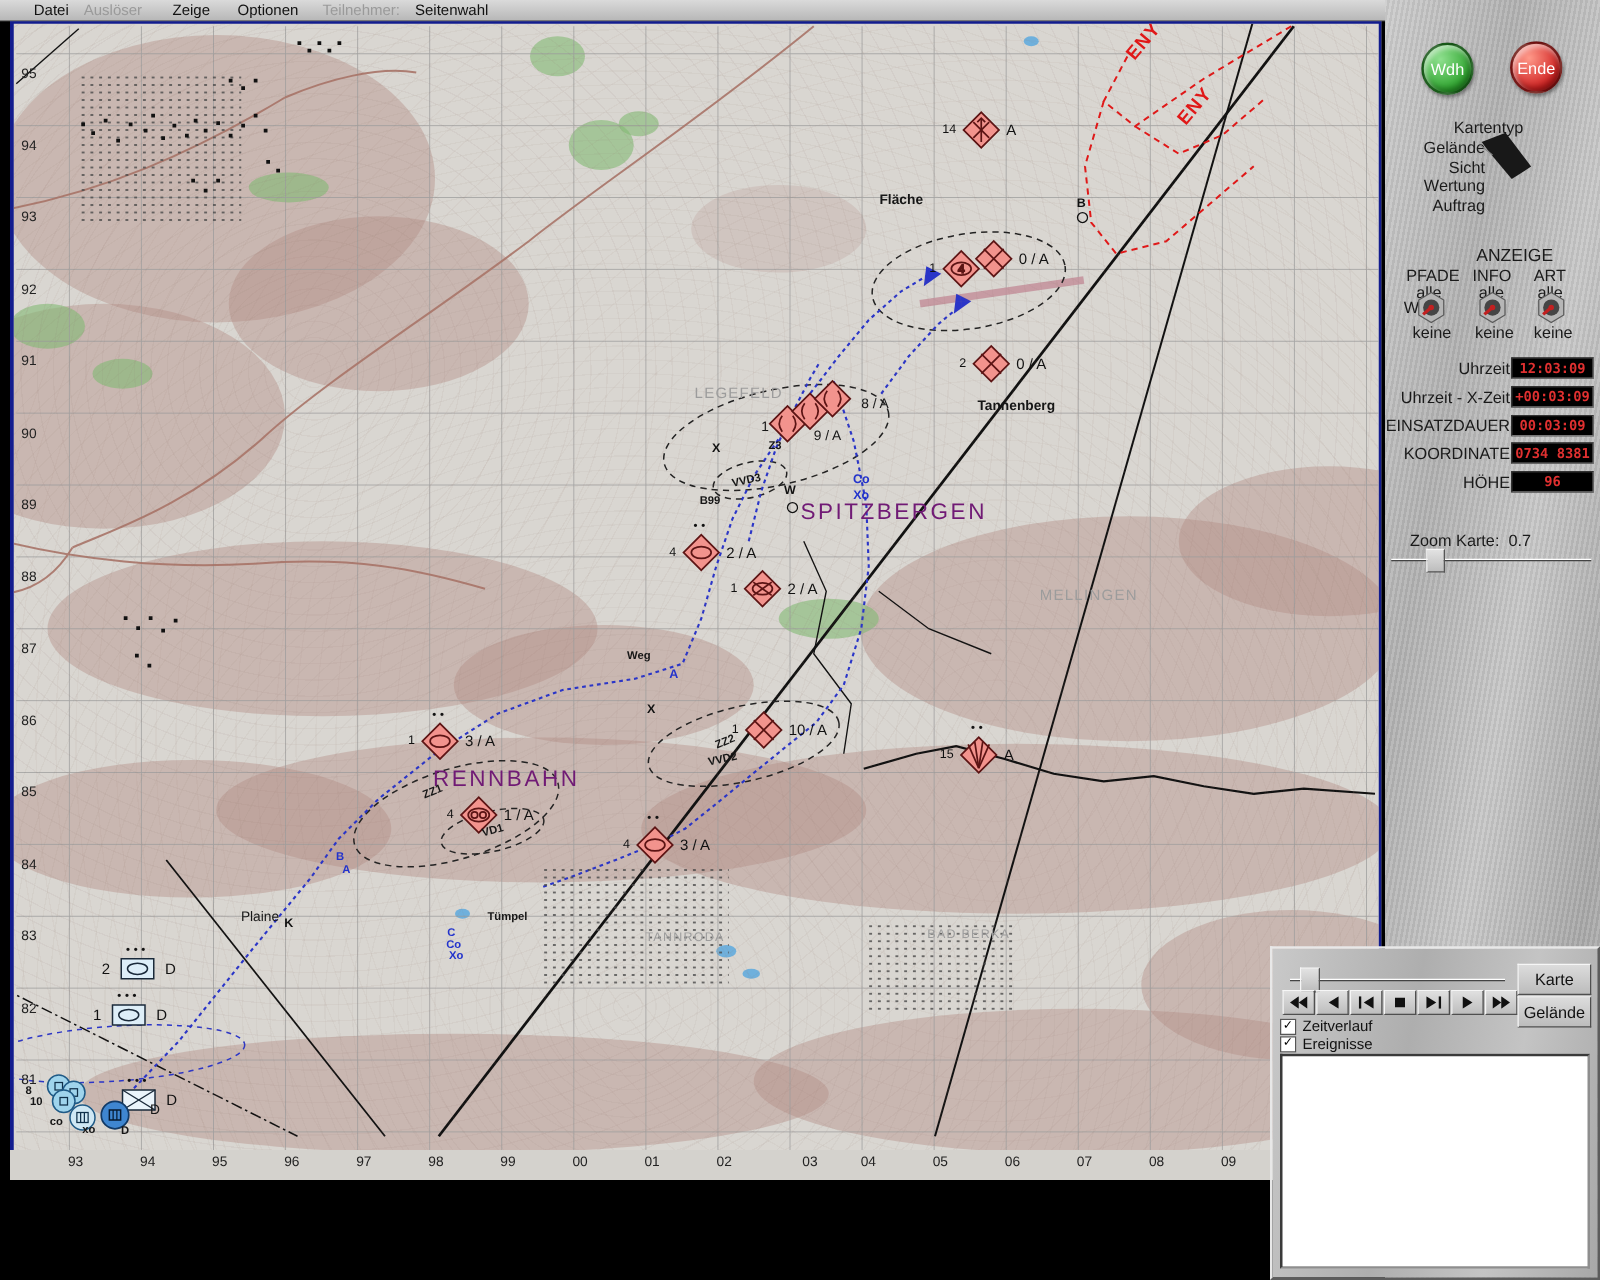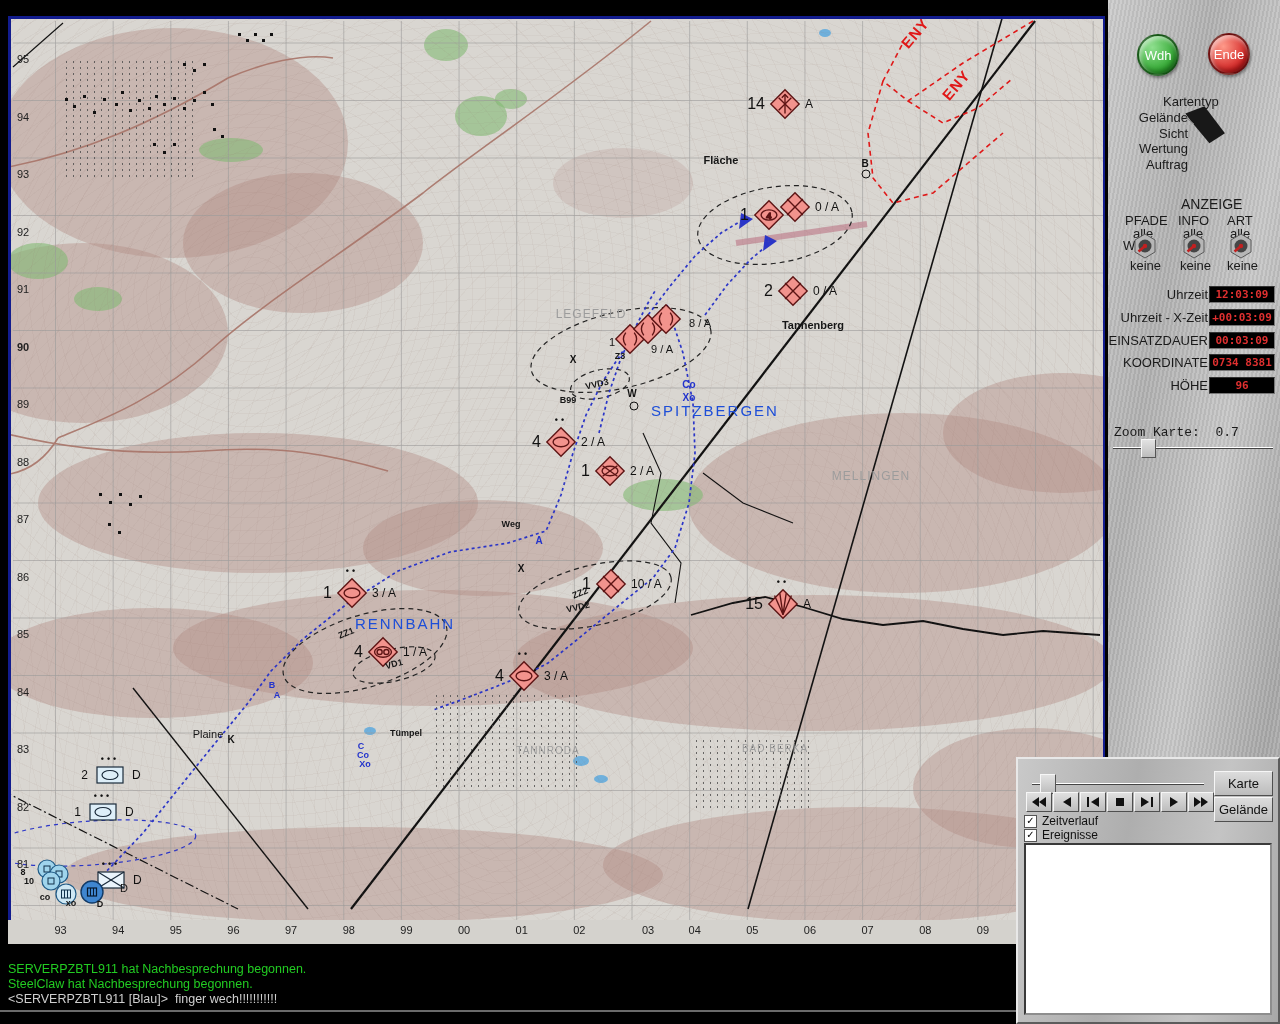--- a/index.html
+++ b/index.html
@@ -26,29 +26,29 @@
   #map-overlay{position:absolute;left:0;top:0;width:1097px;height:928px;}
   .forest{position:absolute;opacity:.8;pointer-events:none;
     background-image:radial-gradient(#4a4a4a .9px, transparent 1.1px);background-size:7px 6px;}
   .bldg{position:absolute;width:3px;height:3px;background:#111;}
 
   .pl{position:absolute;white-space:nowrap;transform:translate(-50%,-50%);pointer-events:none;}
   .c-black{color:#161616;font-size:11px;}
   .c-blackb{color:#161616;font-size:11px;font-weight:bold;}
   .c-blacksm{color:#161616;font-size:9px;font-weight:bold;}
   .c-gray{color:#9c9c9c;font-size:12px;letter-spacing:1px;}
-  .c-graylg{color:#1d4ed8;font-size:15px;letter-spacing:2px;}
+  .c-graylg{color:#701a75;font-size:18px;letter-spacing:2px;}
   .c-graysm{color:#9c9c9c;font-size:10px;letter-spacing:1px;}
   .c-blue{color:#2233cc;font-weight:bold;font-size:10px;}
   .c-bluesm{color:#2233cc;font-weight:bold;font-size:9px;}
   .c-eny{color:#e01818;font-weight:bold;font-size:15px;letter-spacing:1px;}
 
   .unit{position:absolute;width:38px;height:38px;}
   .unit .ul{position:absolute;right:100%;top:50%;transform:translateY(-50%);
-    font-size:16px;color:#111;margin-right:1px;white-space:nowrap;}
+    font-size:10px;color:#111;margin-right:1px;white-space:nowrap;}
   .unit .ur{position:absolute;left:100%;top:50%;transform:translateY(-50%);
     font-size:12px;color:#111;margin-left:1px;white-space:nowrap;}
   .unit .ud{position:absolute;bottom:96%;left:50%;transform:translateX(-50%);
     font-size:9px;letter-spacing:3px;color:#111;font-weight:bold;}
   .bunit{position:absolute;}
   .bunit .ul{position:absolute;right:100%;top:50%;transform:translateY(-50%);font-size:12px;color:#111;margin-right:2px;}
   .bunit .ur{position:absolute;left:100%;top:50%;transform:translateY(-50%);font-size:12px;color:#111;margin-left:2px;}
   .bunit .ud{position:absolute;bottom:100%;left:50%;transform:translateX(-50%);
     font-size:9px;letter-spacing:3px;color:#111;font-weight:bold;}
   .ptlbl{position:absolute;transform:translate(-50%,-50%);font-size:10px;font-weight:bold;color:#111;}
@@ -240,21 +240,21 @@
   <div class="forest" style="left:52px;top:40px;width:130px;height:120px;"></div>
   <div class="forest" style="left:422px;top:674px;width:150px;height:95px;"></div>
   <div class="forest" style="left:682px;top:719px;width:120px;height:70px;"></div>
 
   <div id="map-overlay">
         <span class="yaxis-lbl" style="top: 40px;">95</span>
         <span class="yaxis-lbl" style="top: 97.5px;">94</span>
         <span class="yaxis-lbl" style="top: 155px;">93</span>
         <span class="yaxis-lbl" style="top: 212.5px;">92</span>
         <span class="yaxis-lbl" style="top: 270px;">91</span>
-        <span class="yaxis-lbl" style="top: 327.5px; font-weight: bold;">90</span>
+        <span class="yaxis-lbl" style="top: 327.5px;">90</span>
         <span class="yaxis-lbl" style="top: 385px;">89</span>
         <span class="yaxis-lbl" style="top: 442.5px;">88</span>
         <span class="yaxis-lbl" style="top: 500px;">87</span>
         <span class="yaxis-lbl" style="top: 557.5px;">86</span>
         <span class="yaxis-lbl" style="top: 615px;">85</span>
         <span class="yaxis-lbl" style="top: 672.5px;">84</span>
         <span class="yaxis-lbl" style="top: 730px;">83</span>
         <span class="yaxis-lbl" style="top: 787.5px;">82</span>
         <span class="yaxis-lbl" style="top: 845px;">81</span>
         <div class="bldg" style="left: 54px; top: 79px;"></div>
@@ -492,20 +492,28 @@
       <span style="left: 571.35px;">02</span>
       <span style="left: 629px; padding-left: 22px;">03</span>
       <span style="left: 686.65px;">04</span>
       <span style="left: 744.3px;">05</span>
       <span style="left: 801.95px;">06</span>
       <span style="left: 859.6px;">07</span>
       <span style="left: 917.25px;">08</span>
       <span style="left: 974.9px;">09</span>
     </div>
 
+<div id="menubar">
+  <span class="menu-item" style="left:27px">Datei</span>
+  <span class="menu-item disabled" style="left:67px">Auslöser</span>
+  <span class="menu-item" style="left:138px">Zeige</span>
+  <span class="menu-item" style="left:190px">Optionen</span>
+  <span class="menu-item disabled" style="left:258px">Teilnehmer:</span>
+  <span class="menu-item" style="left:332px">Seitenwahl</span>
+</div>
 
 <div id="sidebar">
   <div class="roundbtn" id="btn-wdh">Wdh</div>
   <div class="roundbtn" id="btn-ende">Ende</div>
 
   <div class="sb-label" style="left:55px;top:94px;">Kartentyp</div>
   <div class="sb-label sb-opt" style="right:92px;top:110px;">Gelände</div>
   <div class="sb-label sb-opt" style="right:92px;top:126px;">Sicht</div>
   <div class="sb-label sb-opt" style="right:92px;top:141px;">Wertung</div>
   <div class="sb-label sb-opt" style="right:92px;top:157px;">Auftrag</div>
@@ -560,21 +568,21 @@
   </div>
   <div class="led-row" style="top:355px;">
     <span class="led-lab">KOORDINATE</span>
     <span class="led-box">0734 8381</span>
   </div>
   <div class="led-row" style="top:378px;">
     <span class="led-lab">HÖHE</span>
     <span class="led-box">96</span>
   </div>
 
-  <div class="sb-label" style="left:6px;top:425px;font-family:Liberation Mono, monospace;">
+  <div class="sb-label" style="left:20px;top:425px;">
     <span>Zoom Karte:</span>&nbsp;
     <span>0.7</span>
   </div>
   <div class="sliderline" style="left:5px;top:447px;width:160px;"></div>
   <div class="thumb" style="left:33px;top:439px;width:13px;height:17px;"></div>
 </div>
 
 <div id="panel">
   <div class="sliderline" style="left:14px;top:24px;width:172px;"></div>
   <div class="thumb" style="left:22px;top:15px;width:14px;height:18px;"></div>
@@ -627,20 +635,14 @@
     <span class="cblab">Zeitverlauf</span>
   </div>
   <div class="cbrow" style="left:6px;top:69px;">
     <span class="cbox">✓</span>
     <span class="cblab">Ereignisse</span>
   </div>
 
   <div id="eventlist"></div>
 </div>
 
-<div id="chat">
-  <div class="line" style="top: 18px; color: rgb(34, 204, 34);">SERVERPZBTL911 hat Nachbesprechung begonnen.</div>
-  <div class="line" style="top: 33px; color: rgb(34, 204, 34);">SteelClaw hat Nachbesprechung begonnen.</div>
-  <div class="line" style="top: 48px; color: rgb(207, 207, 207);">&lt;SERVERPZBTL911 [Blau]&gt;  finger wech!!!!!!!!!!!</div>
-  <div id="chat-sep"></div>
+
 </div>
 
-</div>
-
 </body></html>

